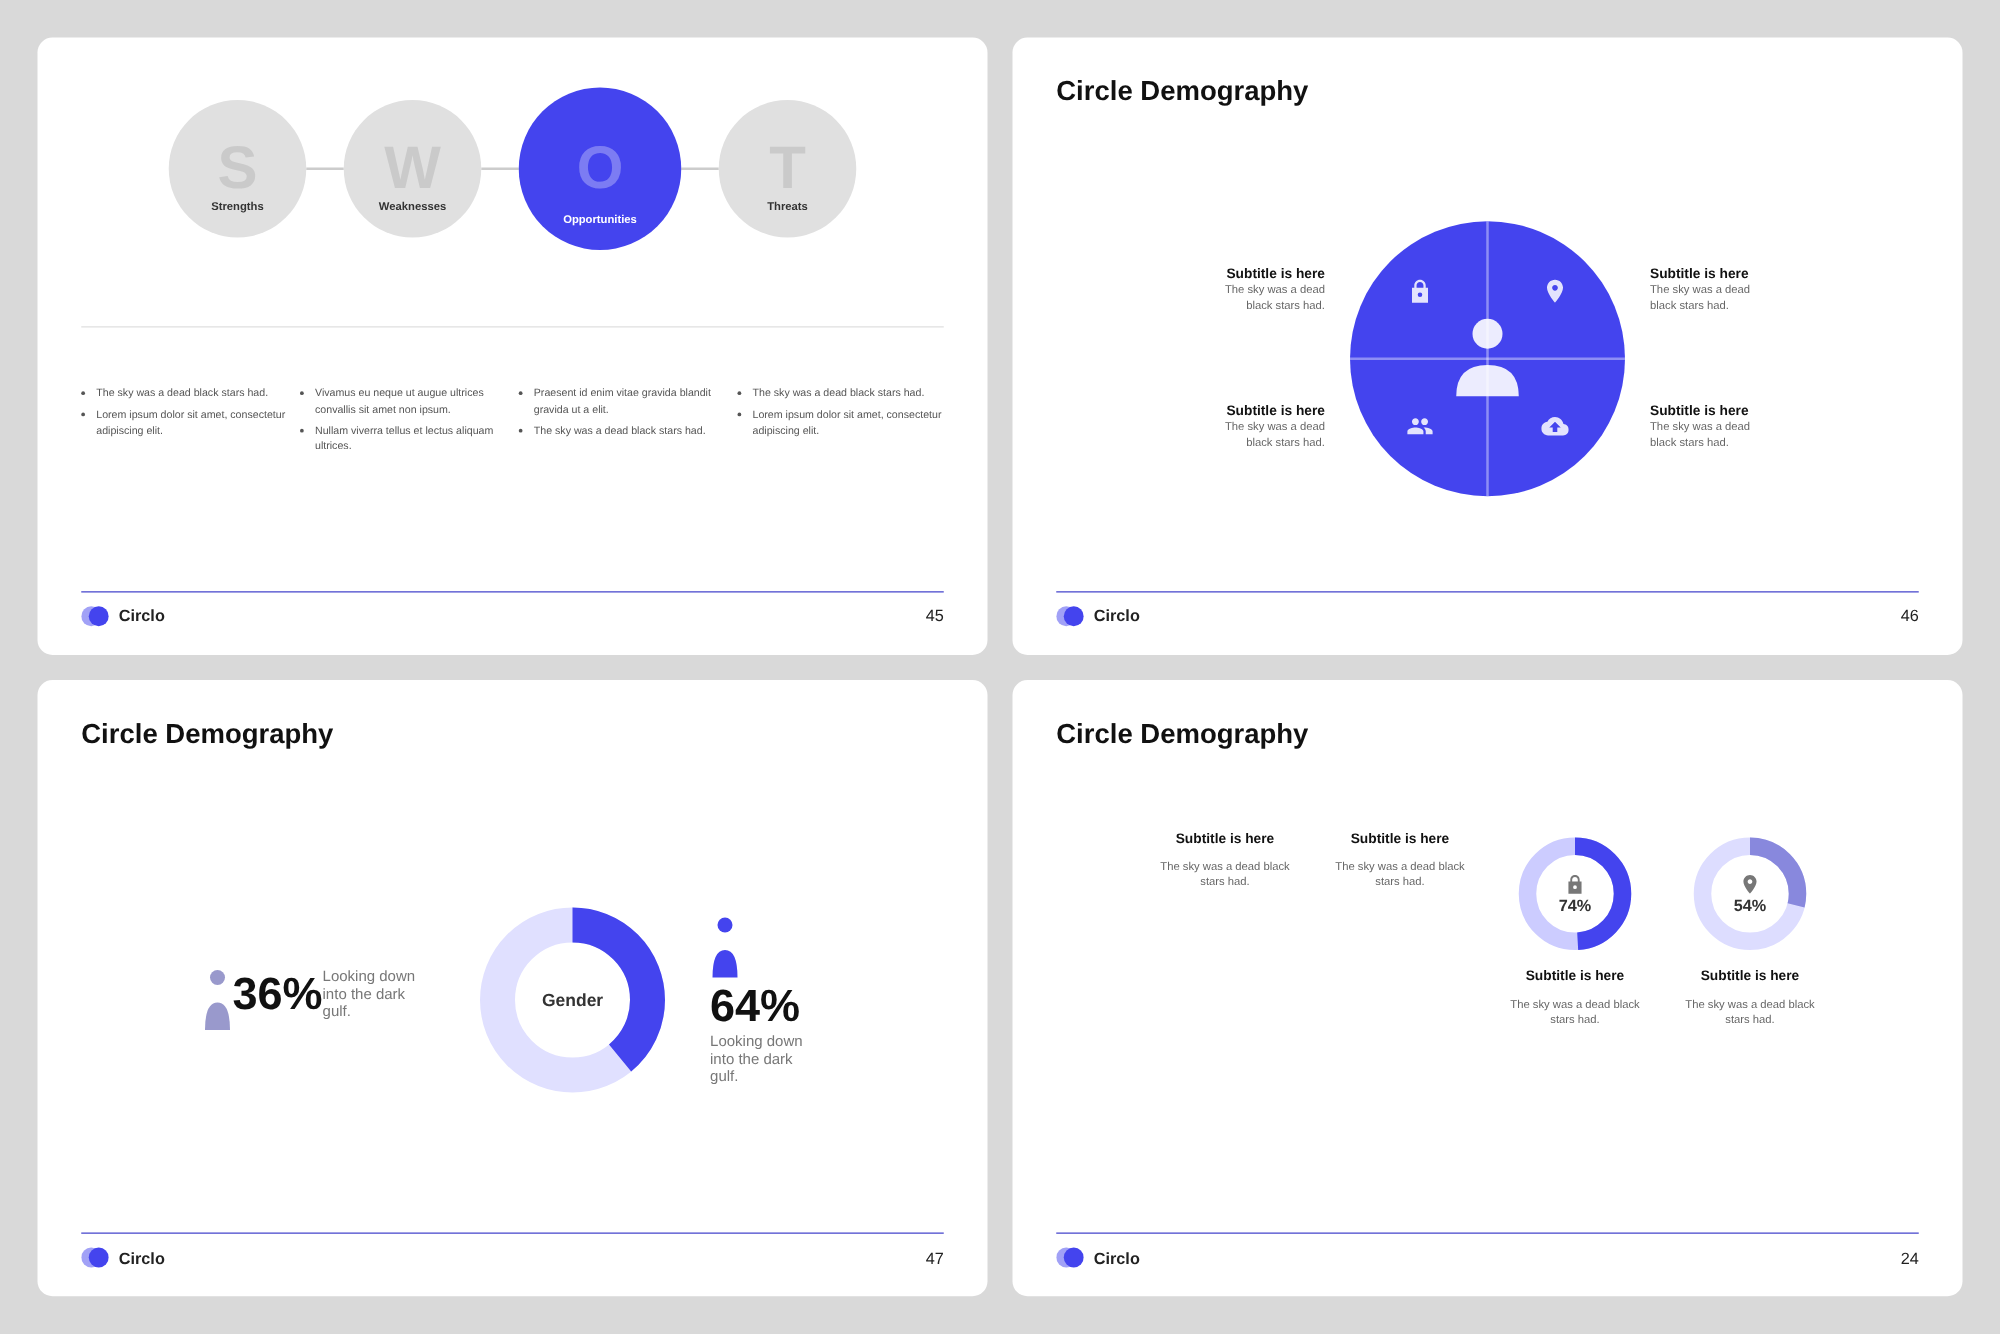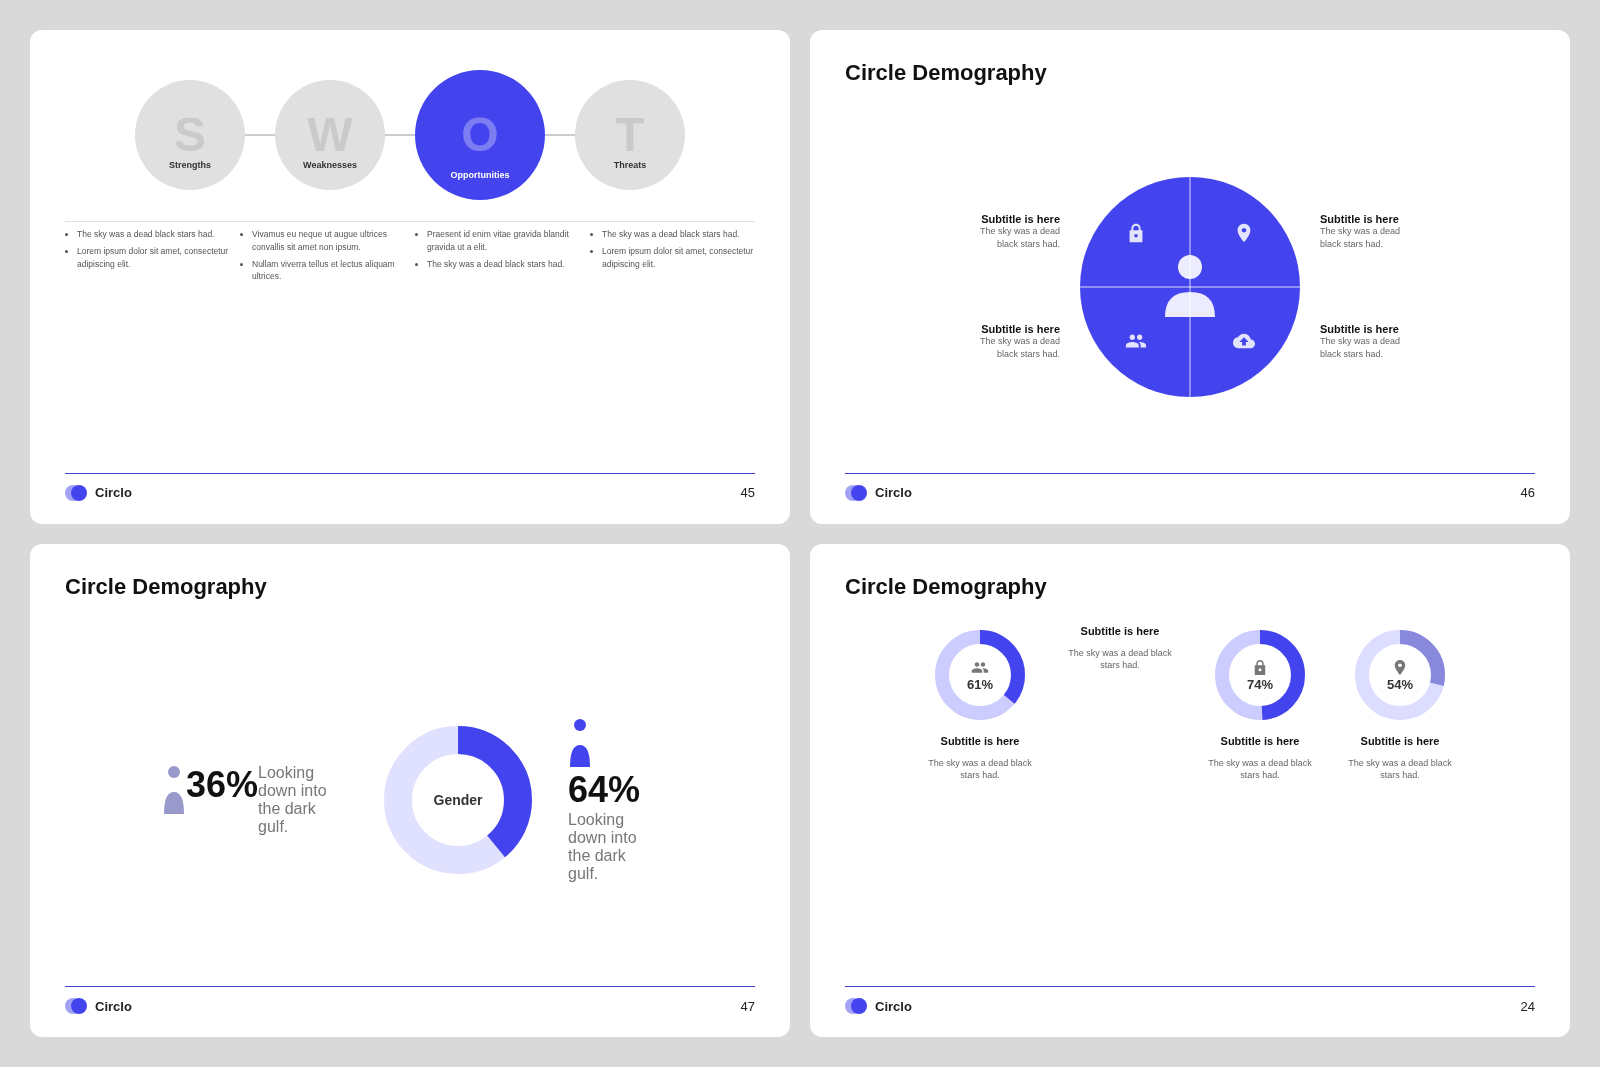--- a/index.html
+++ b/index.html
@@ -15,20 +15,21 @@
       padding: 30px;
     }
     .slide {
       background: #fff;
       border-radius: 12px;
       padding: 30px 35px 20px 35px;
       position: relative;
       overflow: hidden;
       display: flex;
       flex-direction: column;
+      gap: 40px;
     }
     
     .slide-footer {
       display: flex;
       align-items: center;
       justify-content: space-between;
       margin-top: auto;
       padding-top: 8px;
       border-top: 1.5px solid #4444cc;
     }
@@ -209,21 +210,21 @@
       display: flex;
       flex-direction: row;
       align-items: flex-start;
     }
     .donut-pct-label {
       font-size: 36px;
       font-weight: 900;
       color: #111;
     }
     .donut-desc {
-      font-size: 16px;
+      font-size: 12px;
       color: #777;
       max-width: 90px;
     }
     .donut-chart-wrap {
       position: relative;
       width: 160px;
       height: 160px;
       flex-shrink: 0;
     }
     .donut-center-label {
@@ -465,33 +466,20 @@
     </div>
     <span class="footer-page">47</span>
   </div>
 </div>
 
 <div class="slide">
   <div class="slide-title">Circle Demography</div>
   <div class="circles-row">
 
     <div class="circle-item">
-      <div class="circle-donut">
-        <svg width="100" height="100" viewBox="0 0 100 100">
-          <circle cx="50" cy="50" r="38" fill="none" stroke="#ccccff" stroke-width="14"></circle>
-          <circle cx="50" cy="50" r="38" fill="none" stroke="#4444ee" stroke-width="14" stroke-dasharray="146 239" stroke-dashoffset="60" transform="rotate(-90 50 50)"></circle>
-          <circle cx="50" cy="50" r="28" fill="white"></circle>
-        </svg>
-        <div class="circle-donut-label">
-          <svg width="18" height="18" viewBox="0 0 24 24">
-              <path fill="#777" d="M16 11c1.66 0 2.99-1.34 2.99-3S17.66 5 16 5c-1.66 0-3 1.34-3 3s1.34 3 3 3zm-8 0c1.66 0 2.99-1.34 2.99-3S9.66 5 8 5C6.34 5 5 6.34 5 8s1.34 3 3 3zm0 2c-2.33 0-7 1.17-7 3.5V19h14v-2.5c0-2.33-4.67-3.5-7-3.5zm8 0c-.29 0-.62.02-.97.05 1.16.84 1.97 1.97 1.97 3.45V19h6v-2.5c0-2.33-4.67-3.5-7-3.5z"></path>
-            </svg>
-          <span class="circle-donut-pct">61%</span>
-        </div>
-      </div>
       <div class="circle-item-title">Subtitle is here</div>
       <div class="circle-item-desc">The sky was a dead black stars had.</div>
     </div>
 
     <div class="circle-item">
       <div class="circle-item-title">Subtitle is here</div>
       <div class="circle-item-desc">The sky was a dead black stars had.</div>
     </div>
 
     <div class="circle-item">

